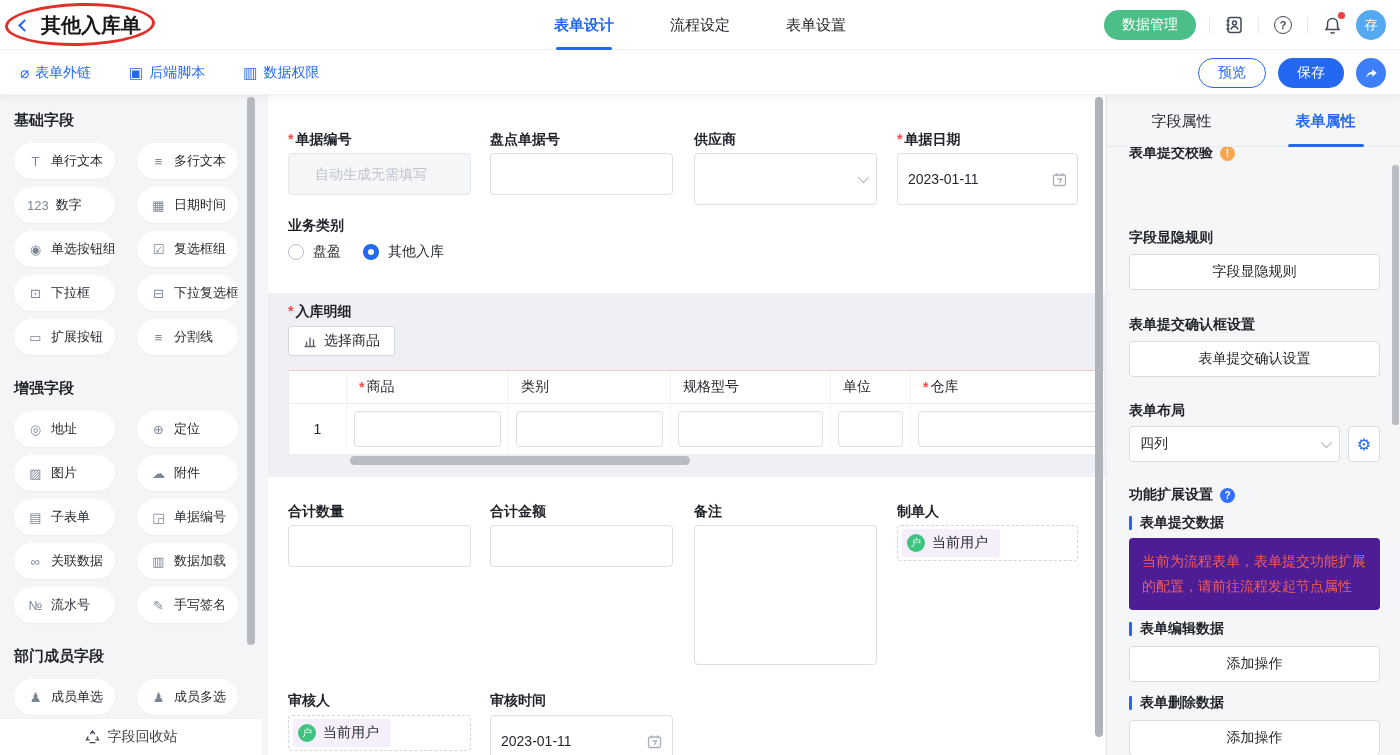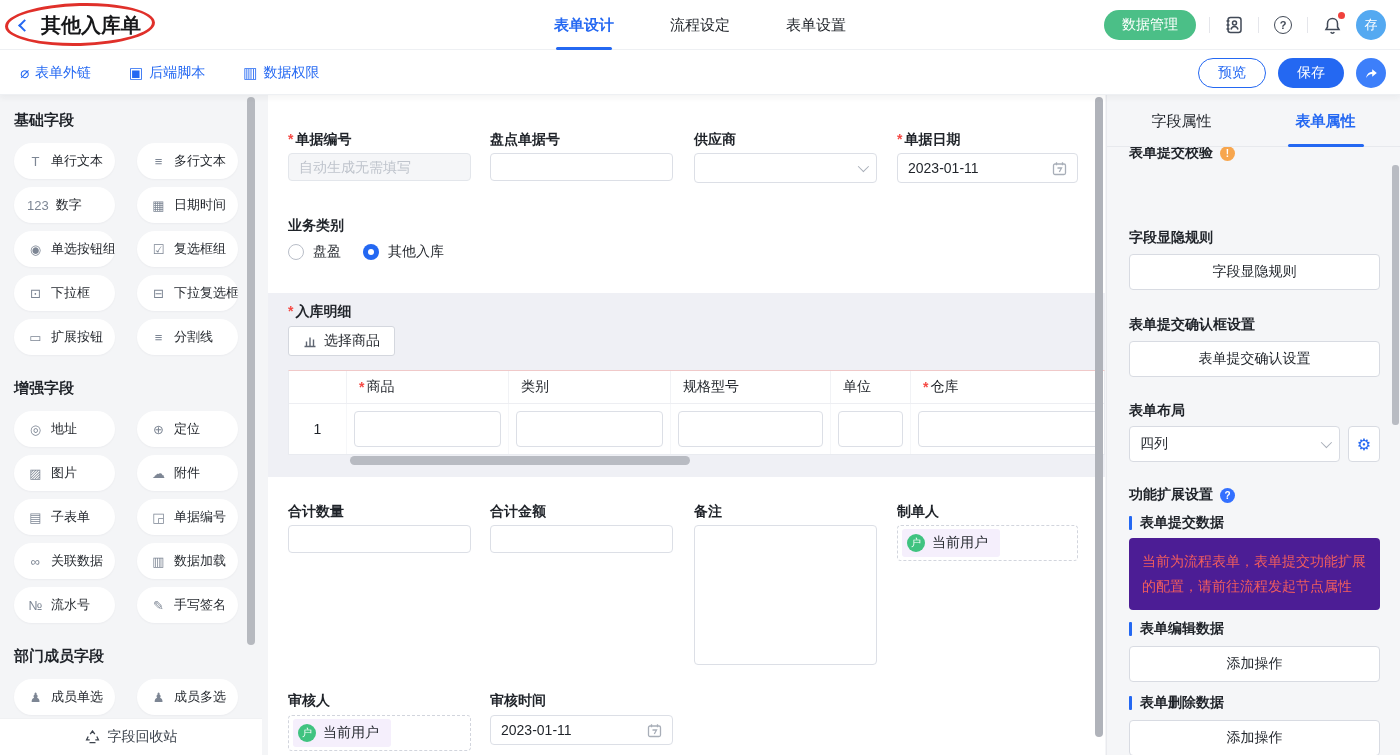--- a/index.html
+++ b/index.html
@@ -43,24 +43,24 @@
   .pill { height:36px; background:#fff; border-radius:18px; display:flex; align-items:center; padding-left:13px; gap:7px; font-size:13px; box-shadow:0 1px 2px rgba(31,35,41,.04); white-space:nowrap; overflow:hidden; }
   .pill .ic { color:#7d8694; font-size:13px; min-width:17px; text-align:center; flex:none; }
   .pill-partial { height:36px; }
   .sb-footer { position:absolute; left:0; bottom:0; width:262px; height:37px; background:#fff; border-top:1px solid #f0f1f3; display:flex; align-items:center; justify-content:center; gap:8px; font-size:14px; color:#3c434d; z-index:6; }
   .sb-scroll { position:absolute; left:247px; top:2px; width:8px; height:548px; background:#b6b9bf; border-radius:4px; z-index:7; }
 
   
   .canvas { position:absolute; left:268px; top:95px; width:837px; bottom:0; background:#fff; overflow:hidden; }
   .f-label { position:absolute; font-size:14px; font-weight:700; white-space:nowrap; }
   .req { color:#f54a45; margin-right:2px; font-weight:700; }
-  .inp { position:absolute; width:183px; height:28px; border:1px solid #dcdfe6; border-radius:4px; background:#fff; padding:0 10px; font-size:14px; font-family:inherit; color:#1f2329; }
+  .inp { position:absolute; width:183px; height:42px; border:1px solid #dcdfe6; border-radius:4px; background:#fff; padding:0 26px; font-size:14px; font-family:inherit; color:#1f2329; }
   .inp::placeholder { color:#bfc4cc; }
   .inp.disabled { background:#f5f6f8; border-color:#e3e6eb; }
-  .sel { position:absolute; width:183px; height:30px; border:1px solid #dcdfe6; border-radius:4px; background:#fff; display:flex; align-items:center; padding:0 10px; color:#1f2329; }
+  .sel { position:absolute; width:183px; height:52px; border:1px solid #dcdfe6; border-radius:4px; background:#fff; display:flex; align-items:center; padding:0 10px; color:#1f2329; }
   .chev-dn { margin-left:auto; width:8px; height:8px; border-right:1.6px solid #a8aeb8; border-bottom:1.6px solid #a8aeb8; transform:rotate(45deg) translateY(-2px); }
   .cal { margin-left:auto; flex:none; }
   .radio-row { position:absolute; display:flex; align-items:center; gap:22px; }
   .radio-opt { display:flex; align-items:center; gap:9px; }
   .rdo { width:16px; height:16px; border-radius:50%; border:1.5px solid #b9bec8; background:#fff; }
   .rdo.on { border:none; background:var(--accent,#2468f2); position:relative; }
   .rdo.on::after { content:""; position:absolute; left:5px; top:5px; width:6px; height:6px; background:#fff; border-radius:50%; }
   .subform { position:absolute; left:0; top:198px; width:837px; height:184px; background:#eff0f5; }
   .btn-plain { position:absolute; height:30px; background:#fff; border:1px solid #d4d7de; border-radius:3px; font-size:14px; color:#1f2329; display:flex; align-items:center; gap:7px; padding:0 14px; }
   .dtable { position:absolute; left:20px; top:77px; right:0; background:#fff; border:1px solid #e9ebf0; border-top:1px solid #f0c9c9; overflow:hidden; }

